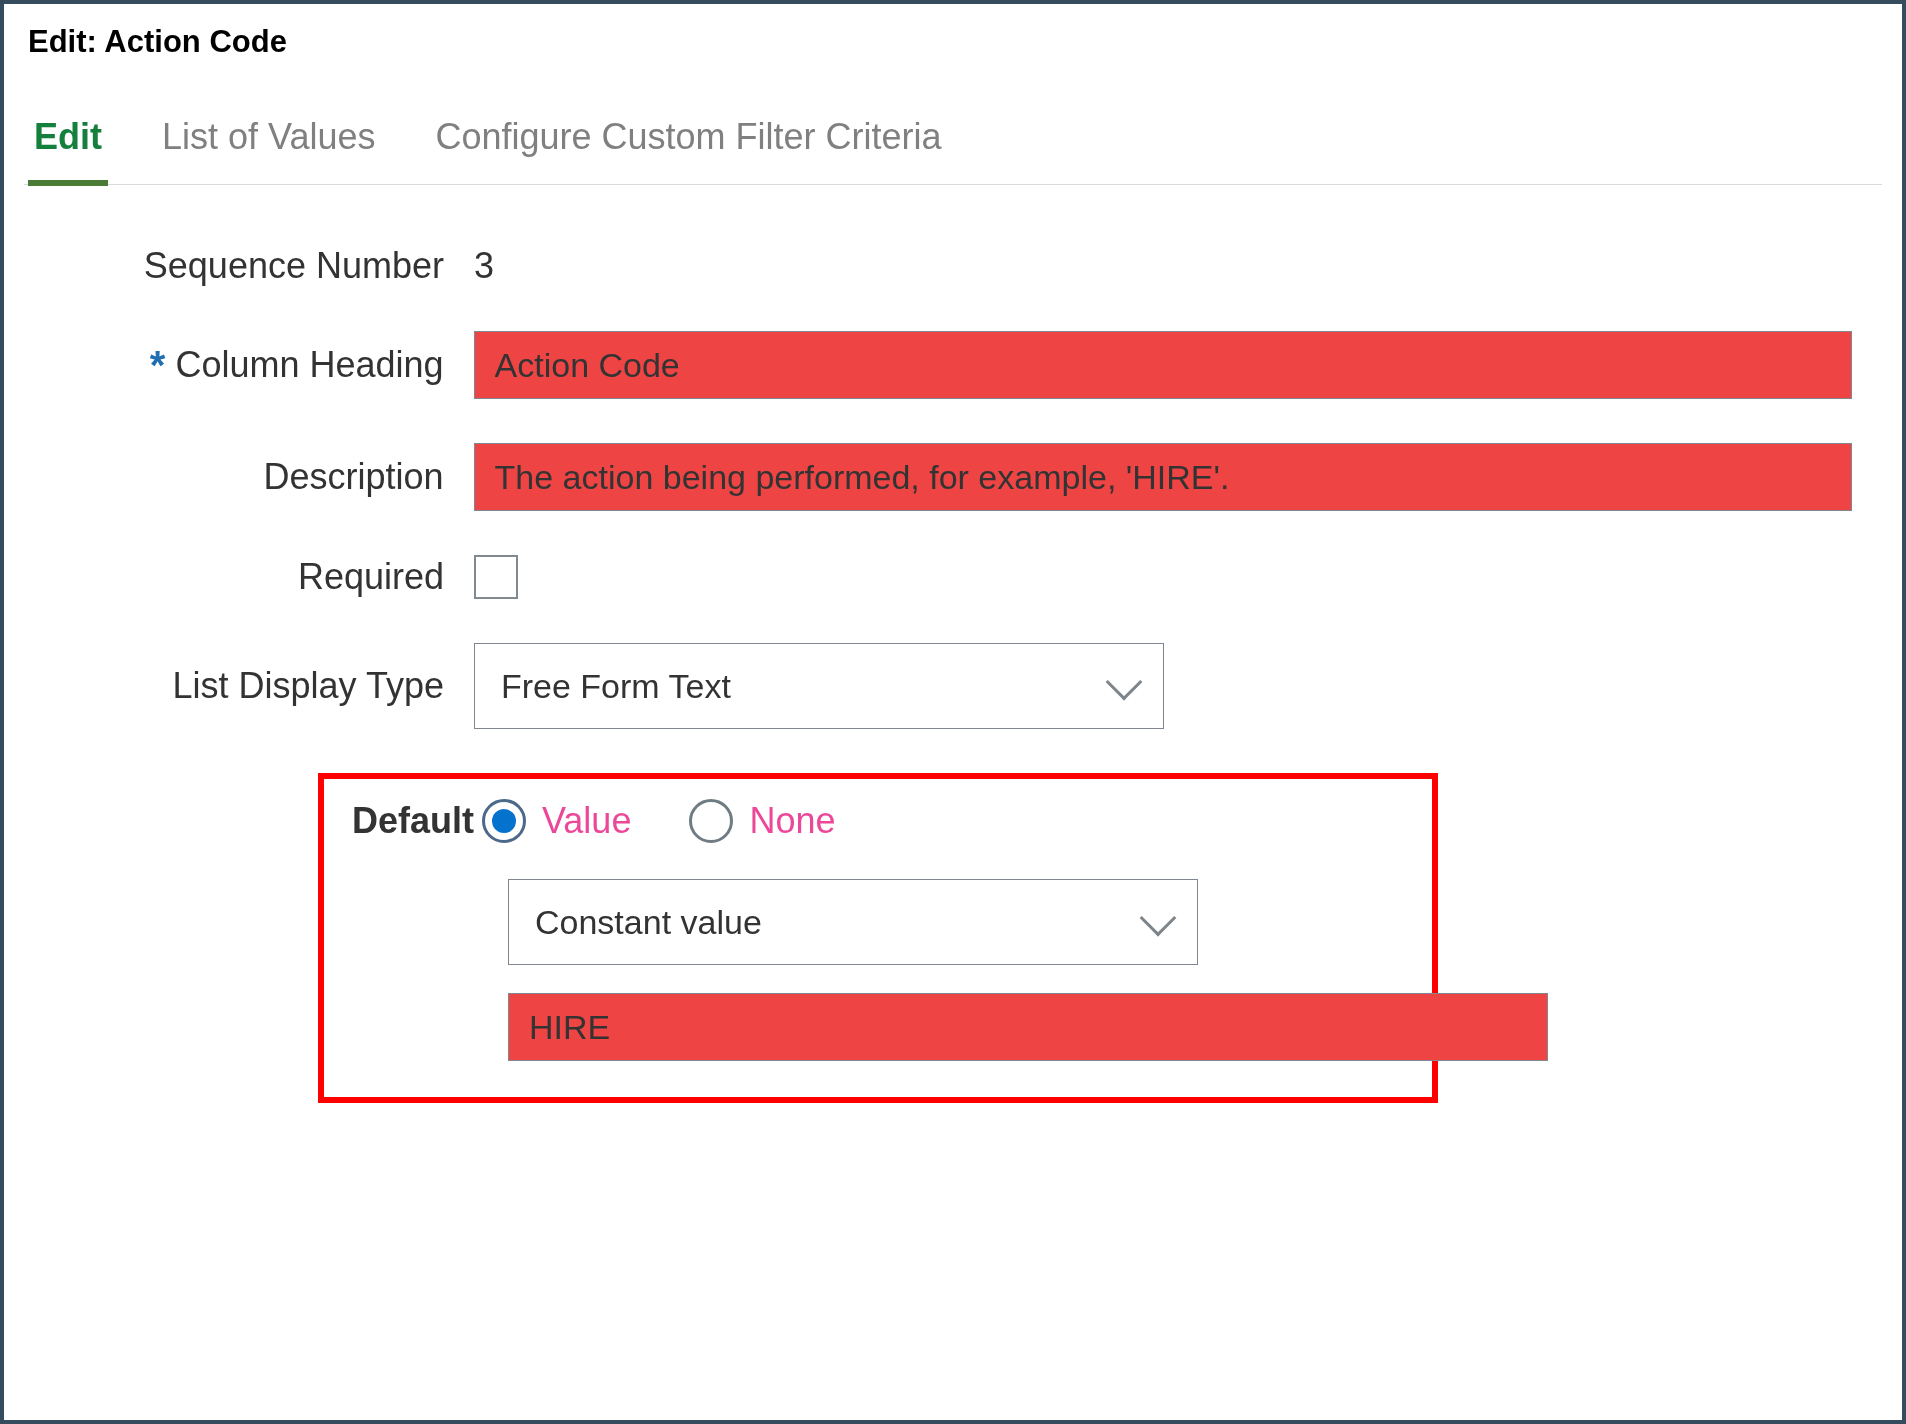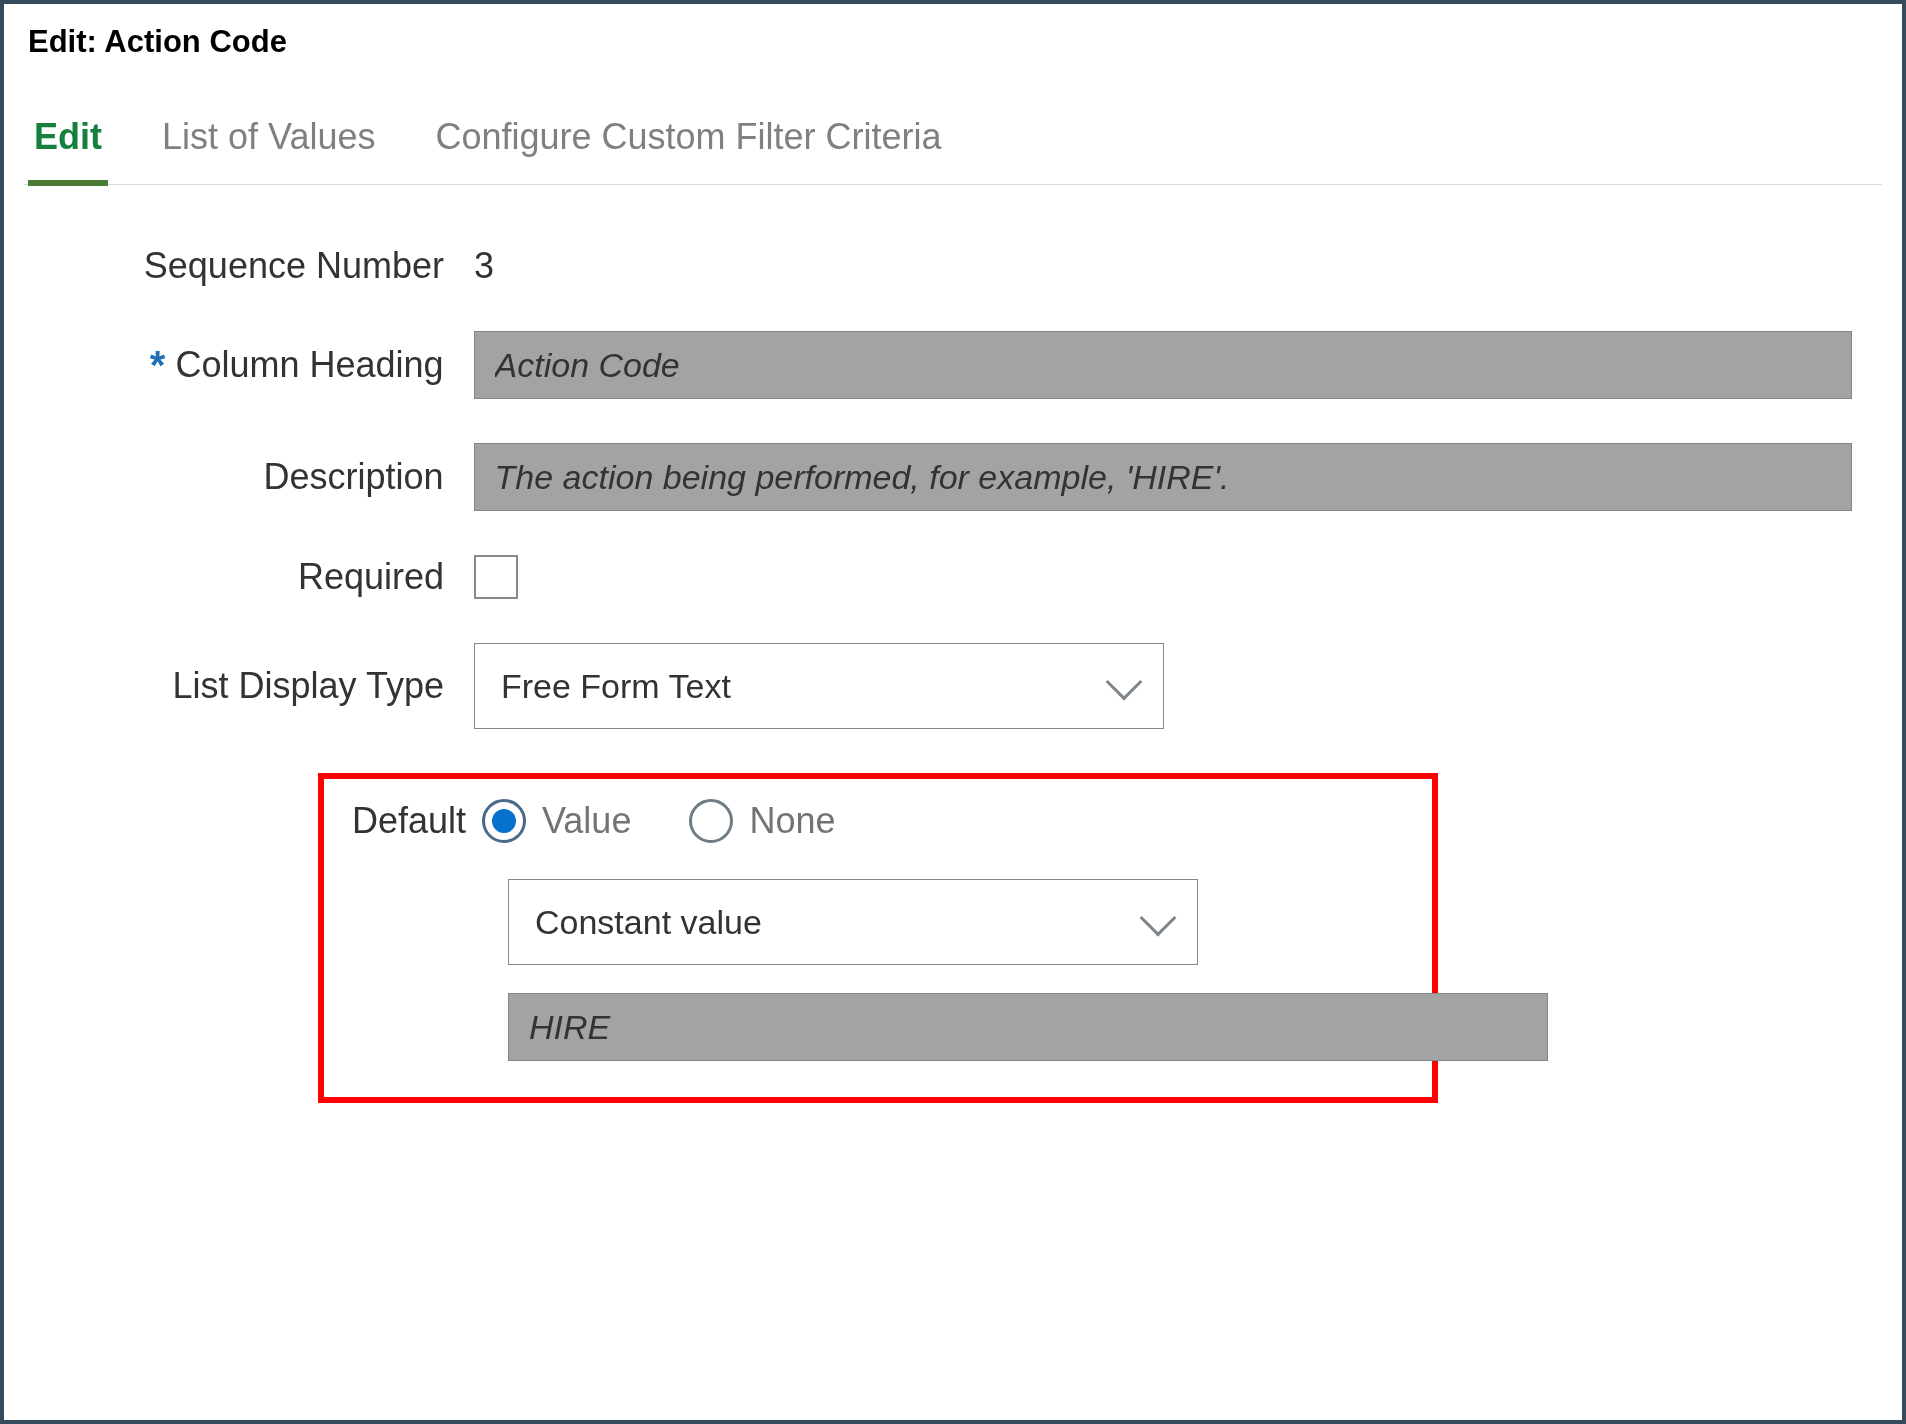--- a/index.html
+++ b/index.html
@@ -68,22 +68,21 @@
   .static-value {
     font-size: 36px;
     color: #333;
   }
   .text-input {
     height: 68px;
     border: 1px solid #808790;
     font-size: 34px;
     color: #333;
     padding: 0 20px;
-    background: #a3a3a3;
-    font-style: italic;
+    background: #ef4444;
   }
   .text-input.wide {
     width: 1380px;
   }
   .text-input.medium {
     width: 1040px;
   }
   .checkbox {
     width: 44px;
     height: 44px;
@@ -122,20 +121,21 @@
     display: flex;
     align-items: center;
     margin-bottom: 36px;
   }
   .default-label {
     width: 130px;
     text-align: right;
     font-size: 36px;
     color: #333;
     padding-right: 38px;
+    font-weight: bold;
   }
   .radio-group {
     display: flex;
     align-items: center;
     gap: 58px;
   }
   .radio-item {
     display: flex;
     align-items: center;
     gap: 16px;
@@ -152,21 +152,21 @@
   }
   .radio-outer.un { border-color: #707c84; }
   .radio-inner {
     width: 24px;
     height: 24px;
     border-radius: 50%;
     background: #0572ce;
   }
   .radio-label {
     font-size: 36px;
-    color: #737373;
+    color: #ec4899;
   }
   .inner-row {
     margin-left: 156px;
     margin-bottom: 28px;
   }
 </style>
 </head>
 <body>
 
 <div class="window">

